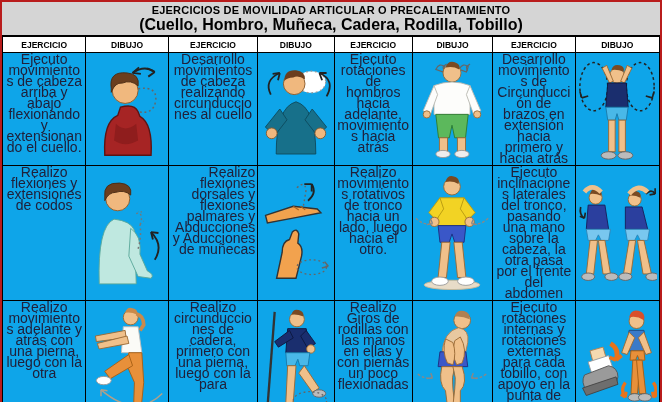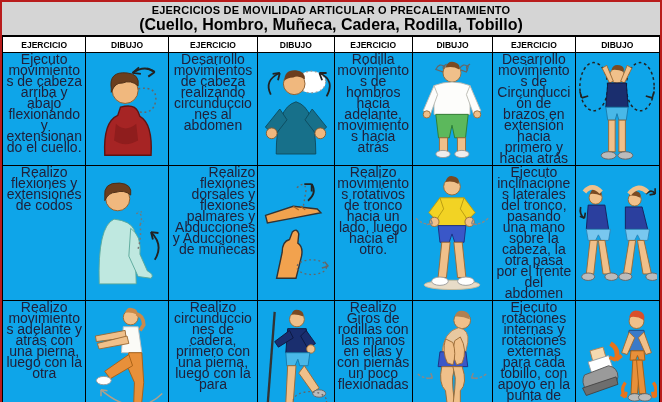--- a/index.html
+++ b/index.html
@@ -58,38 +58,38 @@
             <path d="M16 104 Q14 68 30 61 L33 52 Q48 48 52 57 L54 62 Q68 70 66 104 Z" fill="#a62424" stroke="#5c1414" stroke-width="1.5"></path>
             <path d="M28 70 q10 10 22 0 l2 18 q-14 8 -26 0 Z" fill="#8f1d1d"></path>
             <circle cx="38" cy="34" r="14" fill="#f0b87e" stroke="#8a5a2a"></circle>
             <path d="M23 32 Q20 13 40 15 Q54 16 52 29 Q44 22 35 26 Q27 25 23 36 Z" fill="#6b3e1e" stroke="#4a2a12"></path>
             <path d="M52 32 q21 -3 19 13 q-2 15 -19 12" fill="none" stroke="#666" stroke-width="1.6" stroke-dasharray="2 3"></path>
             <path d="M46 15 q13 -9 24 -1" fill="none" stroke="#222" stroke-width="2"></path>
             <path d="M46 15 l7 -6 M46 15 l9 1" stroke="#222" stroke-width="2" fill="none"></path>
             <path d="M70 14 l-8 -4 M70 14 l-7 5" stroke="#222" stroke-width="2" fill="none"></path>
           </svg>
         </td>
-        <td class="ex">Desarrollo movimientos de cabeza realizando circunducciones al abdomen</td>
+        <td class="ex">Desarrollo movimientos de cabeza realizando circunducciones al cuello</td>
         <td class="draw">
           <svg width="72" height="100" viewBox="0 0 80 108">
             <ellipse cx="57" cy="24" rx="16" ry="12" fill="#fff" stroke="#999" stroke-width="1.4" stroke-dasharray="2 3"></ellipse>
             <path d="M12 38 q-8 -16 10 -24" fill="none" stroke="#222" stroke-width="2"></path>
             <path d="M22 14 l-8 1 M22 14 l-2 8" stroke="#222" stroke-width="2" fill="none"></path>
             <path d="M74 40 q10 -18 -8 -26" fill="none" stroke="#222" stroke-width="2"></path>
             <path d="M66 14 l8 0 M66 14 l3 8" stroke="#222" stroke-width="2" fill="none"></path>
             <circle cx="38" cy="26" r="12" fill="#f0b87e" stroke="#8a5a2a"></circle>
             <path d="M27 23 q0 -13 13 -12 q10 1 10 10 q-8 -5 -13 -2 q-7 0 -10 4 Z" fill="#6b3e1e"></path>
             <path d="M18 104 Q18 52 40 46 Q62 52 62 104 Z" fill="#17708a" stroke="#0d4a5c"></path>
             <path d="M22 54 L6 74 L16 84 L30 66 Z" fill="#17708a" stroke="#0d4a5c"></path>
             <path d="M58 54 L74 74 L64 84 L50 66 Z" fill="#17708a" stroke="#0d4a5c"></path>
             <circle cx="13" cy="81" r="6" fill="#f0b87e" stroke="#8a5a2a"></circle>
             <circle cx="67" cy="81" r="6" fill="#f0b87e" stroke="#8a5a2a"></circle>
           </svg>
         </td>
-        <td class="ex">Rodilla movimientos de hombros hacia adelante, movimientos hacia atrás</td>
+        <td class="ex">Ejecuto rotaciones de hombros hacia adelante, movimientos hacia atrás</td>
         <td class="draw">
           <svg width="72" height="104" viewBox="0 0 80 112">
             <path d="M22 12 q4 -8 10 -3 l-2 6 Z" fill="none" stroke="#666" stroke-width="1.3"></path>
             <path d="M30 9 l4 -3 M30 9 l1 5" stroke="#666" stroke-width="1.3" fill="none"></path>
             <path d="M48 12 q4 -8 10 -3 l-2 6 Z" fill="none" stroke="#666" stroke-width="1.3"></path>
             <path d="M56 9 l4 -3 M56 9 l1 5" stroke="#666" stroke-width="1.3" fill="none"></path>
             <circle cx="40" cy="16" r="10" fill="#f0c08a" stroke="#9a6a35"></circle>
             <path d="M33 10 q2 -8 10 -6 q7 2 5 8 q-7 -4 -15 -2 Z" fill="#7a4a22"></path>
             <path d="M20 62 L20 30 Q40 22 60 30 L60 62 Z" fill="#fdfdfb" stroke="#b8b8b0"></path>
             <path d="M20 30 L8 58 L16 62 L24 40 Z" fill="#fdfdfb" stroke="#b8b8b0"></path>

